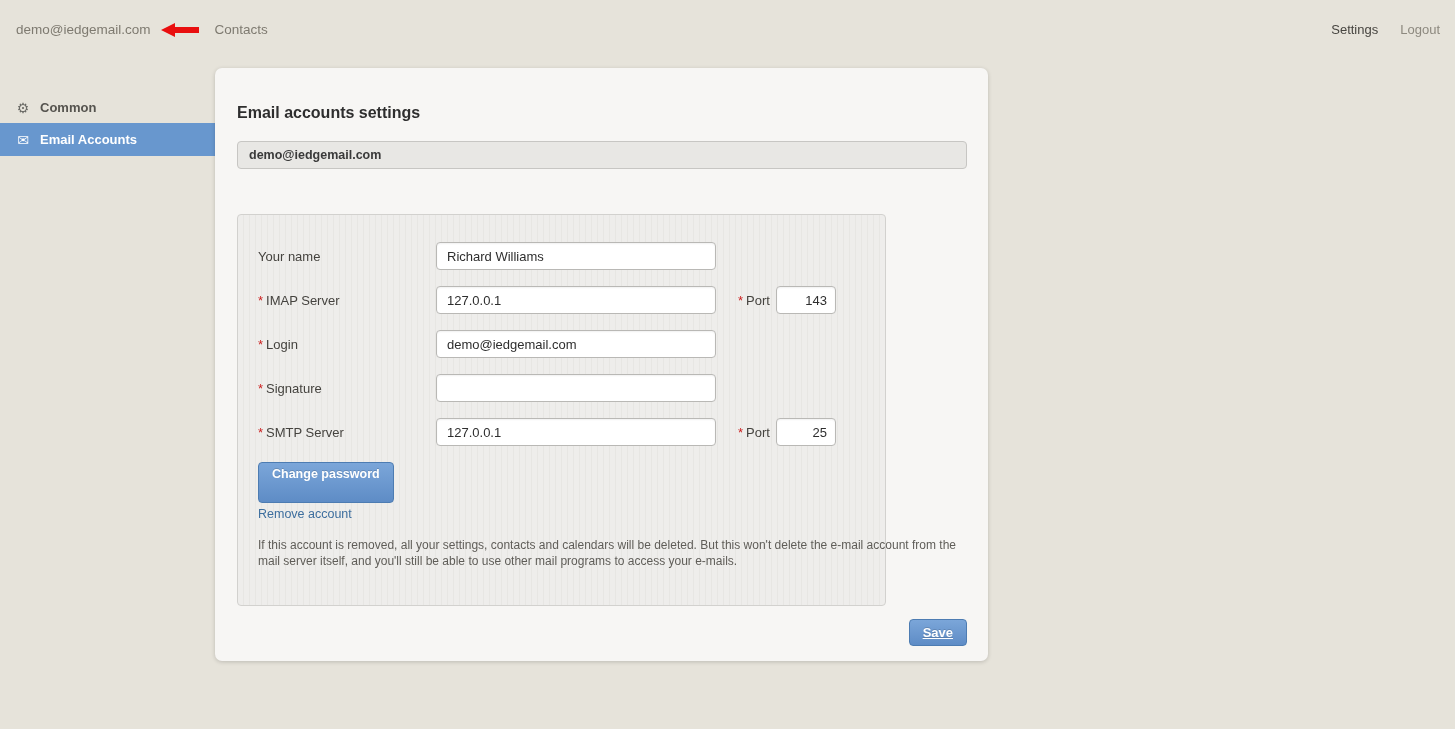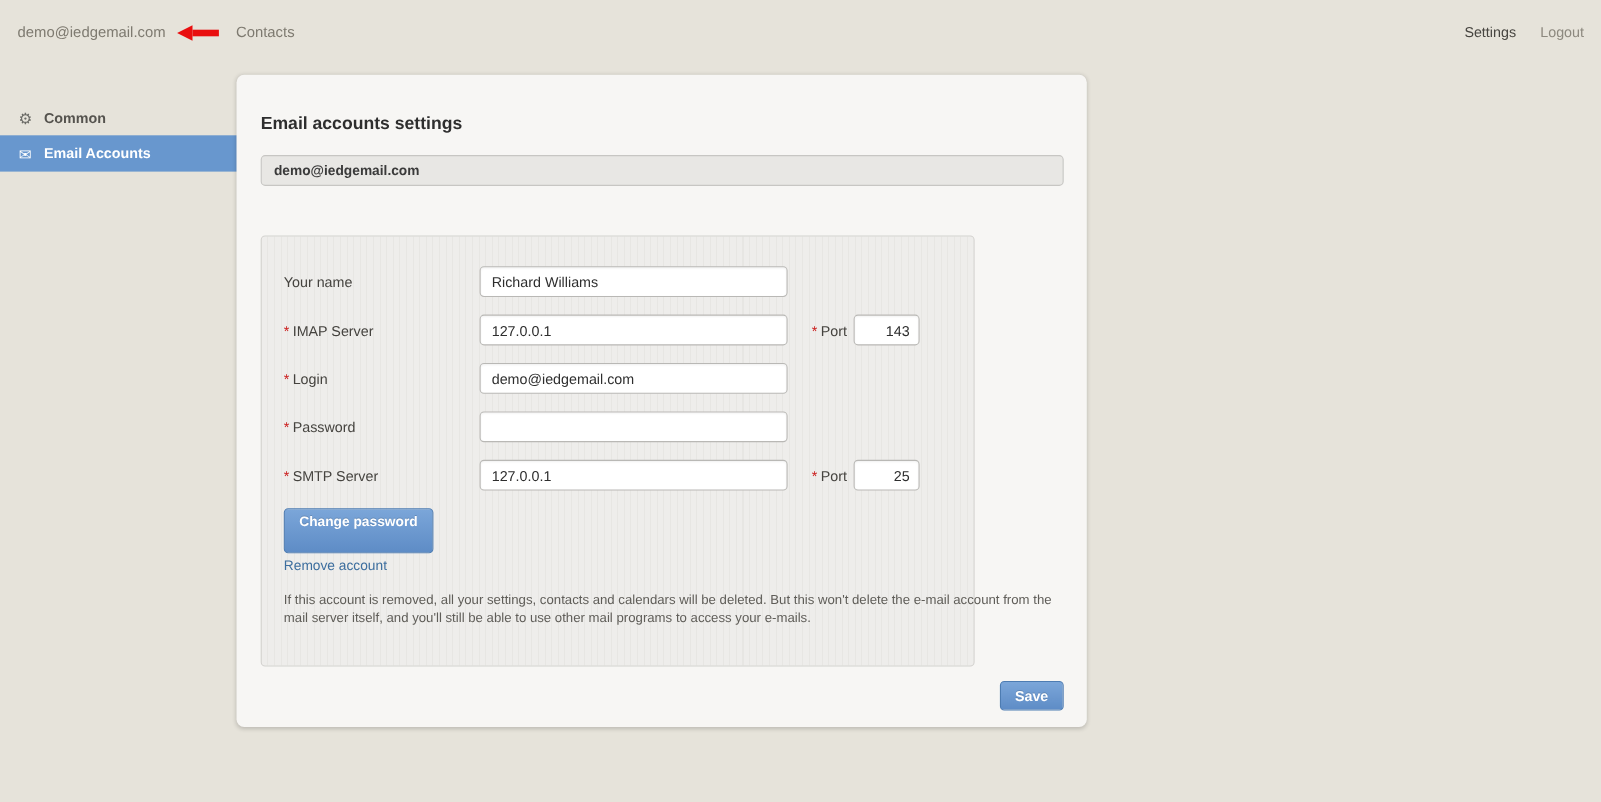--- a/index.html
+++ b/index.html
@@ -92,20 +92,21 @@
   }
   .remove-link { display: block; margin-top: 4px; color: #3d6e9e; font-size: 12.5px; cursor: pointer; text-decoration: none; width: fit-content; }
   .note { margin-top: 16px; width: 700px; font-size: 12px; line-height: 1.35; color: #5f5d58; }
 
   .save-btn {
     position: absolute; right: 21px; bottom: 15px;
     background: linear-gradient(#7ba6d9, #5e8cc6); border: 1px solid #4d7cb2;
     border-radius: 4px; color: #fff; font-weight: bold; font-size: 13px;
     padding: 5px 13px; cursor: pointer; text-shadow: 0 -1px 0 rgba(0,0,0,0.15);
     font-family: "Liberation Sans", sans-serif;
+    text-decoration: underline;
   }
 </style>
 </head>
 <body>
 
 <div class="topbar">
   <div class="topbar-left">
     <span class="account-email">demo@iedgemail.com</span>
     <span class="arrow-annot">
       <span class="arrow-head"></span>
@@ -150,21 +151,21 @@
       <span class="port-label"><span class="req">*</span><span>Port</span></span>
       <input class="port-input" type="text" value="143" style="">
     </div>
 
     <div class="frow">
       <span class="flabel"><span class="req">*</span><span>Login</span></span>
       <input class="txt-input" type="text" value="demo@iedgemail.com" style="">
     </div>
 
     <div class="frow">
-      <span class="flabel"><span class="req">*</span><span>Password</span></span>
+      <span class="flabel"><span class="req">*</span><span>Signature</span></span>
       <input class="txt-input" type="password" value="" style="">
     </div>
 
     <div class="frow">
       <span class="flabel"><span class="req">*</span><span>SMTP Server</span></span>
       <input class="txt-input" type="text" value="127.0.0.1" style="">
       <span class="port-label"><span class="req">*</span><span>Port</span></span>
       <input class="port-input" type="text" value="25" style="">
     </div>
 

